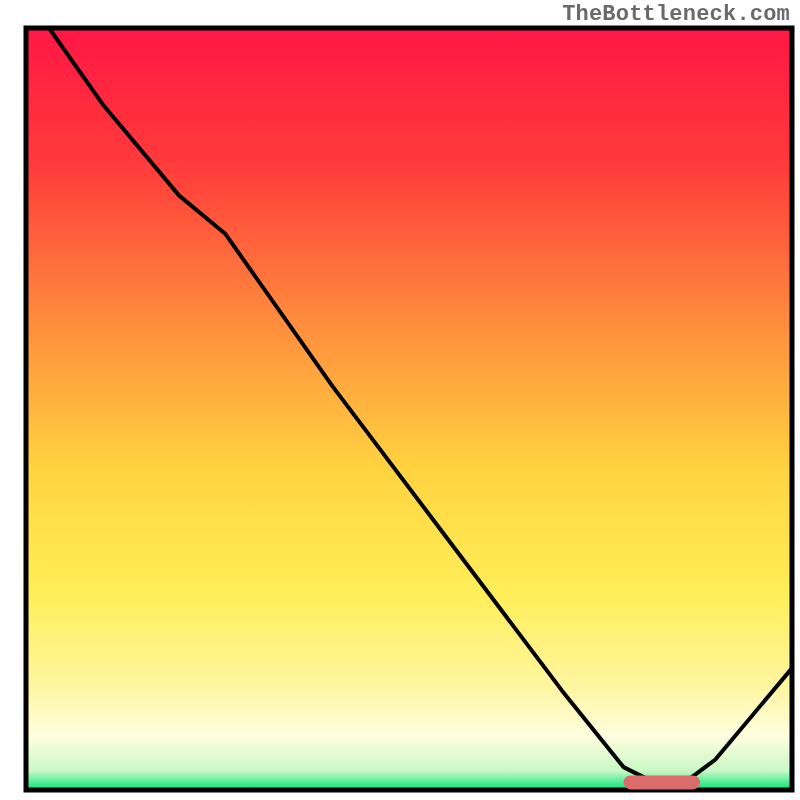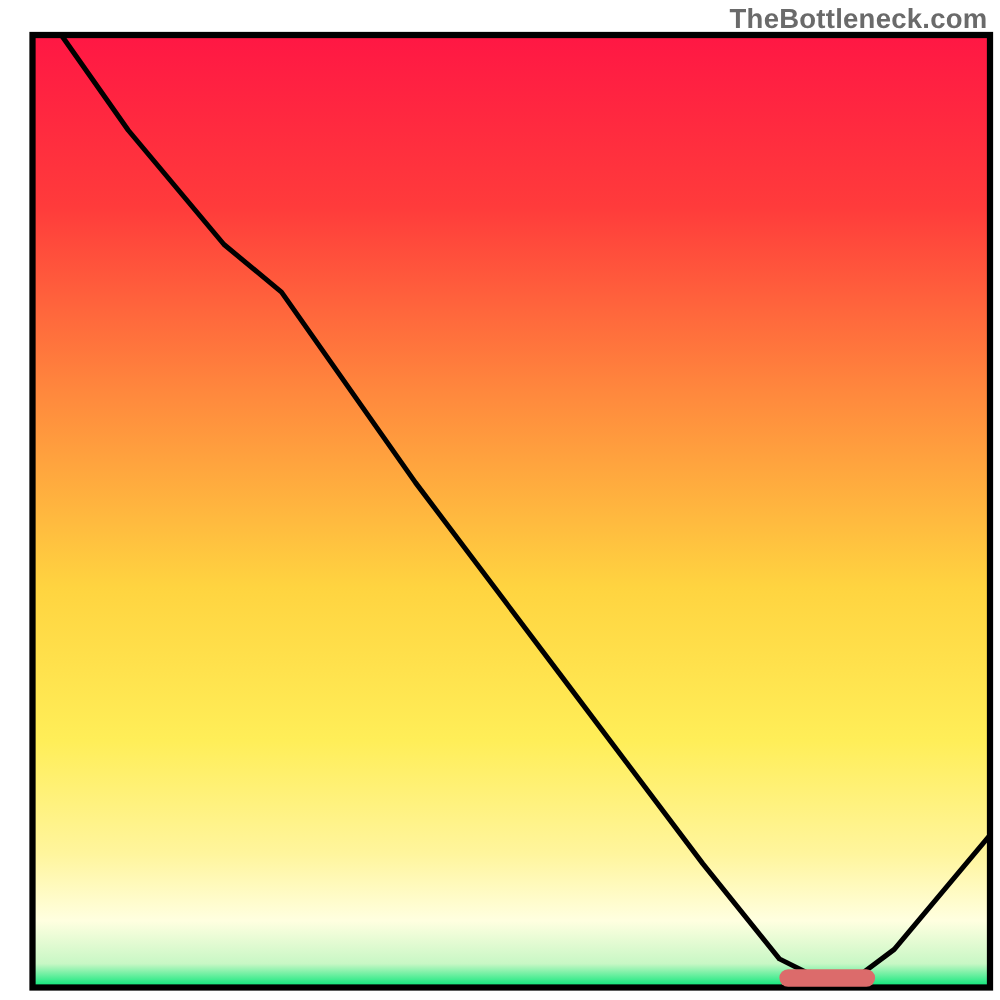--- a/index.html
+++ b/index.html
@@ -8,20 +8,21 @@
     width: 800px;
     height: 800px;
     overflow: hidden;
     background: #ffffff;
     font-family: Arial, Helvetica, sans-serif;
   }
   .canvas {
     position: relative;
     width: 800px;
     height: 800px;
+    font-family: Liberation Mono, monospace;
   }
   .watermark {
     position: absolute;
     top: 2px;
     right: 10px;
     font-size: 22px;
     font-weight: 600;
     color: #6a6a6a;
     letter-spacing: 0.2px;
     user-select: none;

